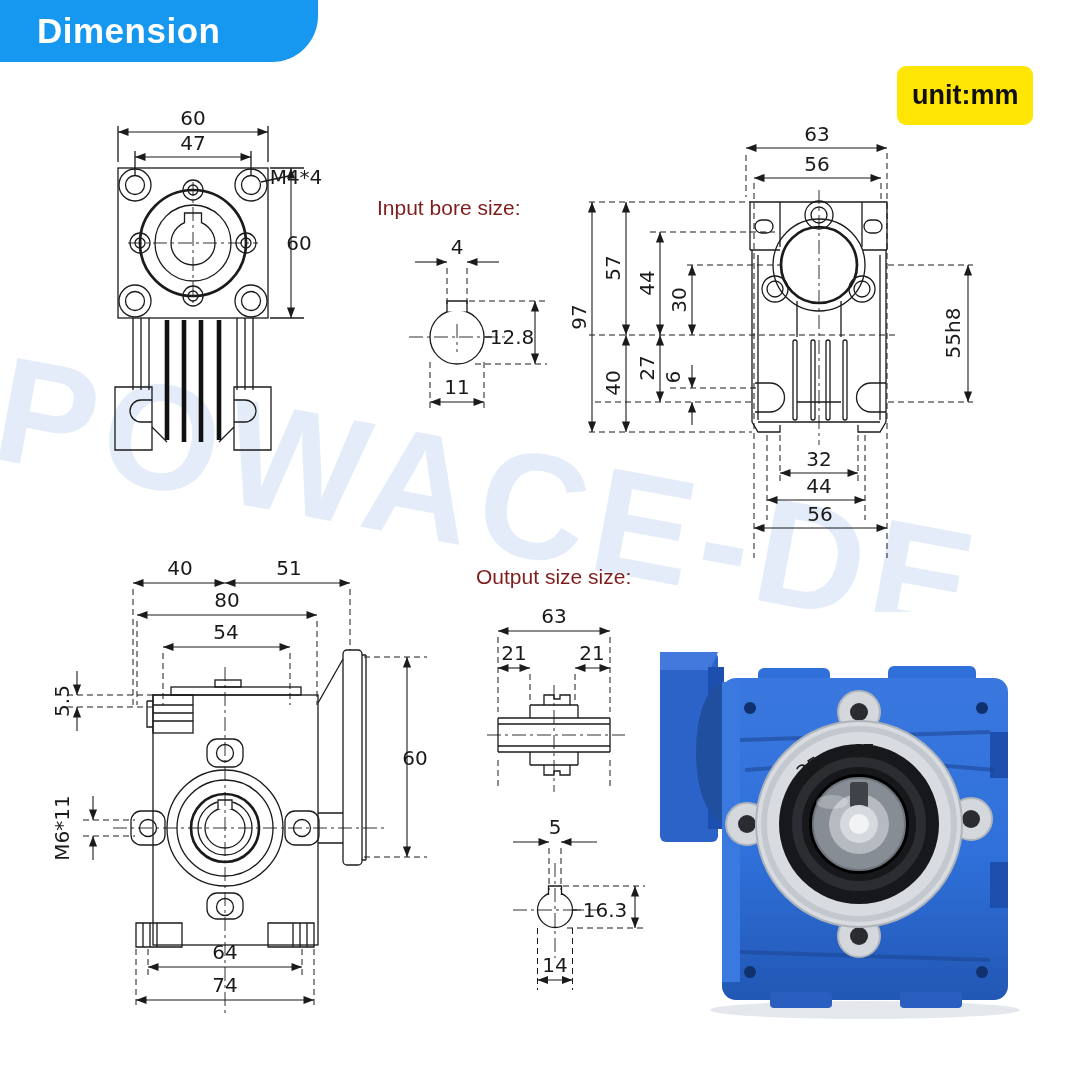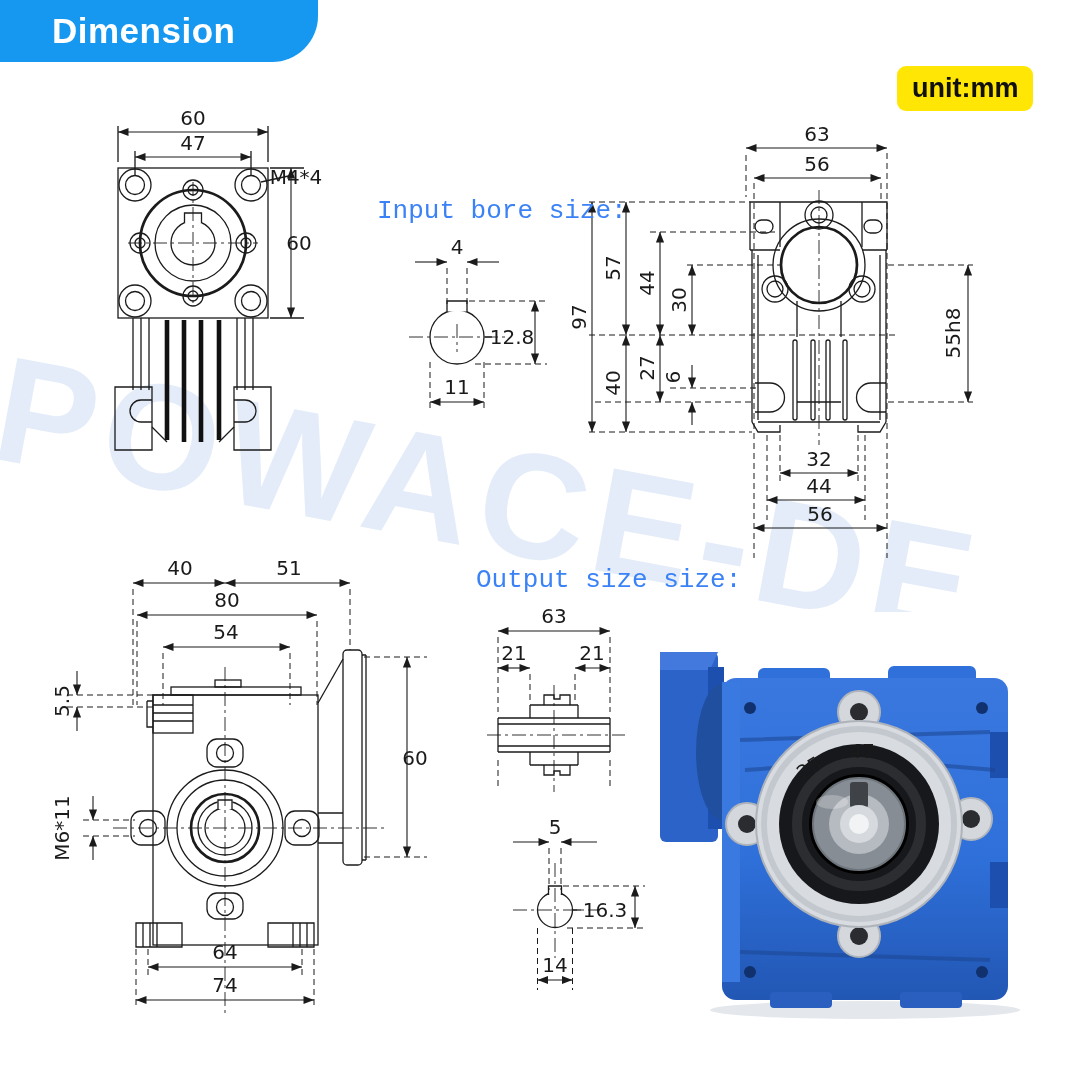--- a/index.html
+++ b/index.html
@@ -2,27 +2,27 @@
 <html><head>
 <meta charset="utf-8">
 <style>
   html,body{margin:0;padding:0;}
   body{width:1080px;height:1080px;background:#ffffff;position:relative;overflow:hidden;
        font-family:"Liberation Sans",sans-serif;}
   .abs{position:absolute;}
   #banner{left:0;top:0;width:318px;height:62px;background:#1798F0;
           border-radius:0 0 46px 0;z-index:6;}
   #banner span{display:block;color:#fff;font-weight:bold;font-size:35px;
-               line-height:62px;padding-left:52px;letter-spacing:.5px;}
+               line-height:62px;padding-left:37px;letter-spacing:.5px;}
   #unit-badge{left:897px;top:66px;background:#FFE604;border-radius:9px;
-              padding:7px 15px;font-size:27px;font-weight:bold;color:#101010;z-index:6;}
+              padding:14px 15px;font-size:27px;font-weight:bold;color:#101010;z-index:6;}
   #watermark{left:14px;top:322px;font-size:150px;font-weight:bold;color:#E3ECF8;
              transform:rotate(10.5deg);transform-origin:0 0;letter-spacing:8px;
              white-space:nowrap;z-index:1;}
-  .sec-label{font-size:26px;color:#3b82f6;z-index:4;font-family:Liberation Mono, monospace;}
+  .sec-label{font-size:21px;color:#7f1d1d;z-index:4;}
   svg.drawing{position:absolute;z-index:3;overflow:visible;}
   svg text{font-family:"DejaVu Sans",sans-serif;font-size:20px;fill:#1a1a1a;text-anchor:middle;}
   .ln{stroke:#1b1b1b;stroke-width:1.3;fill:none;}
   .b{stroke-width:2.7;}
   .d{stroke:#1b1b1b;stroke-width:1;fill:none;stroke-dasharray:6 4;}
   .c{stroke:#1b1b1b;stroke-width:.9;fill:none;stroke-dasharray:14 4 3 4;}
   .dim{stroke:#1b1b1b;stroke-width:1.1;fill:none;}
   .wfill{fill:#ffffff;stroke:none;}
 </style>
 </head>

